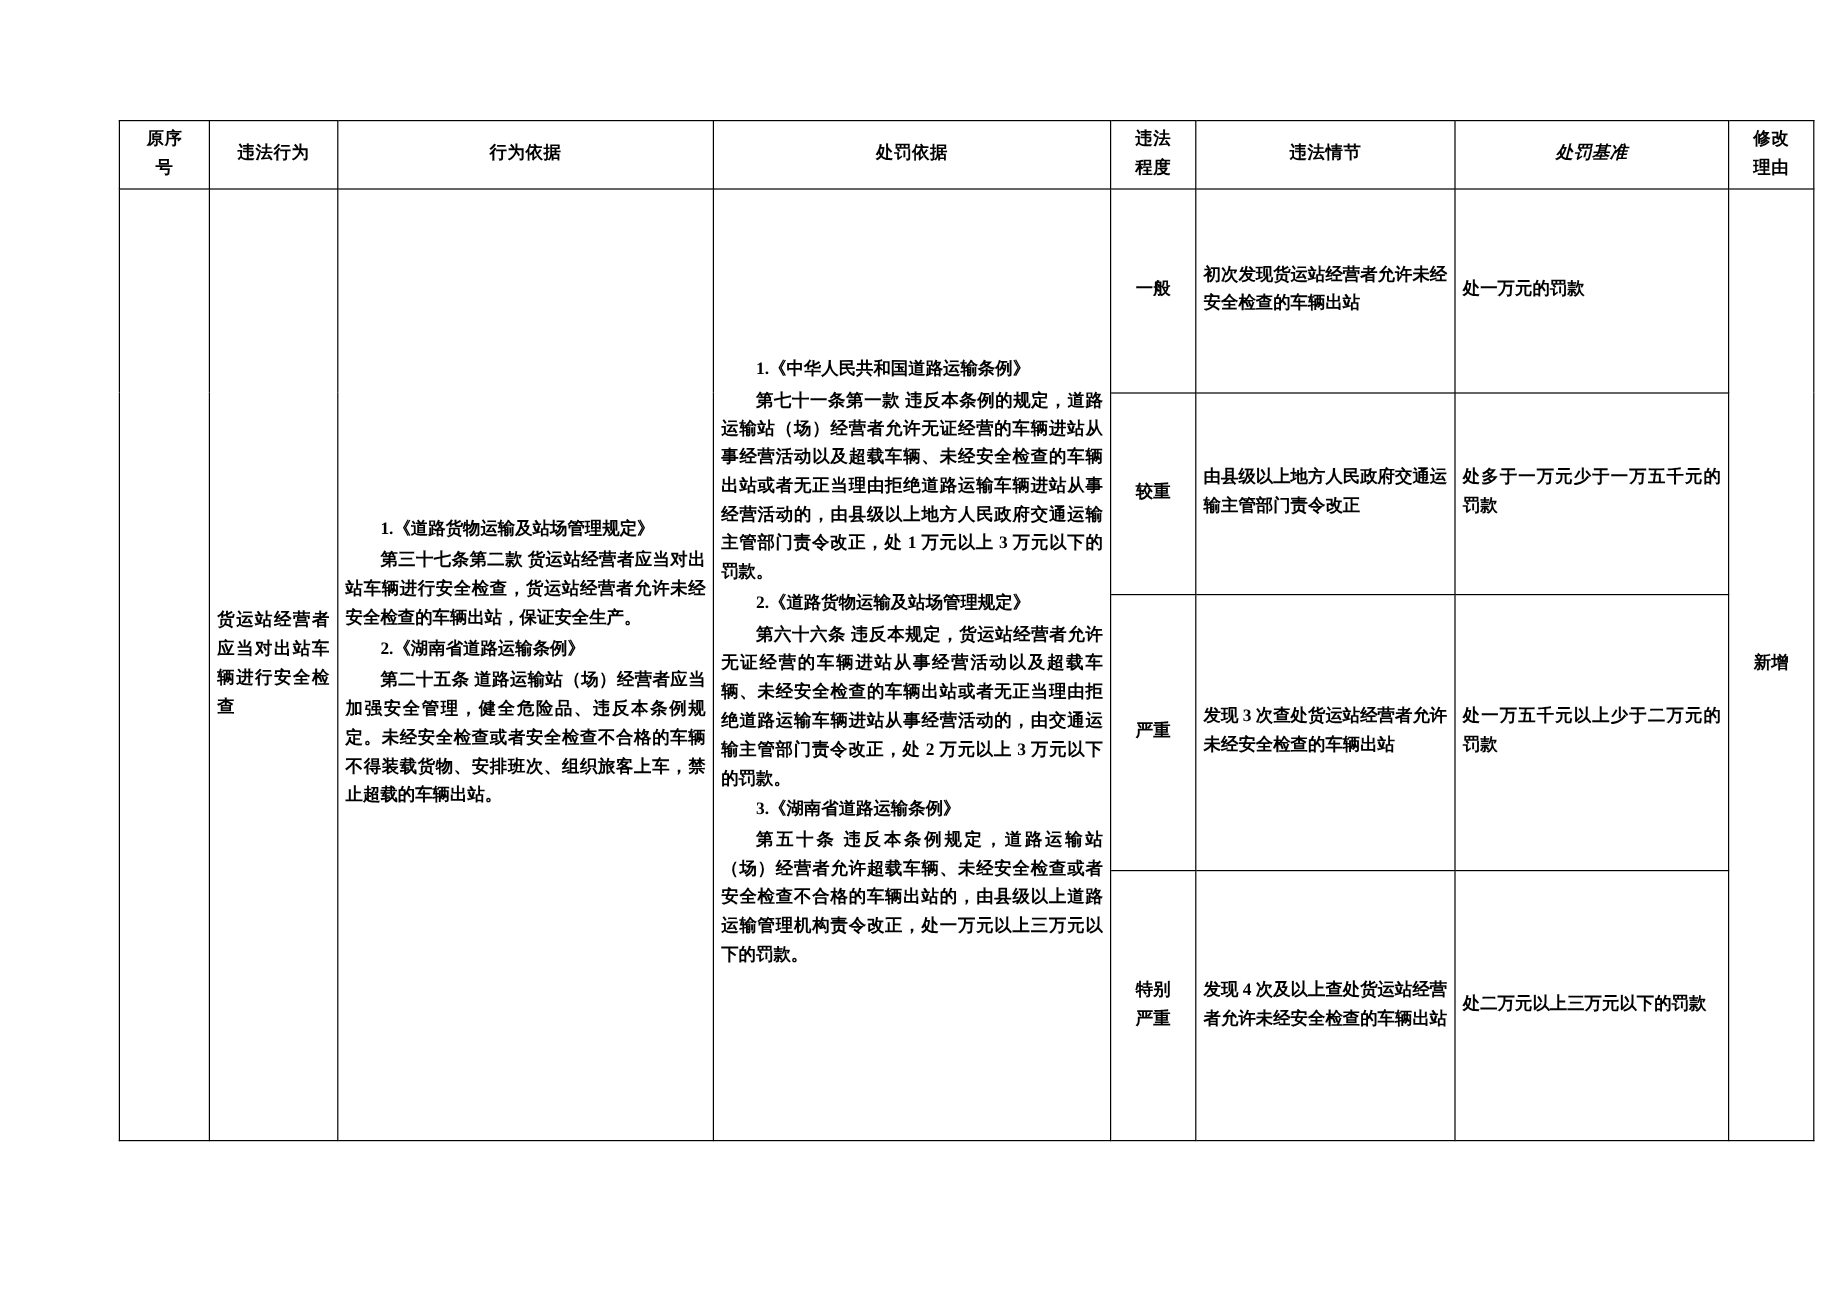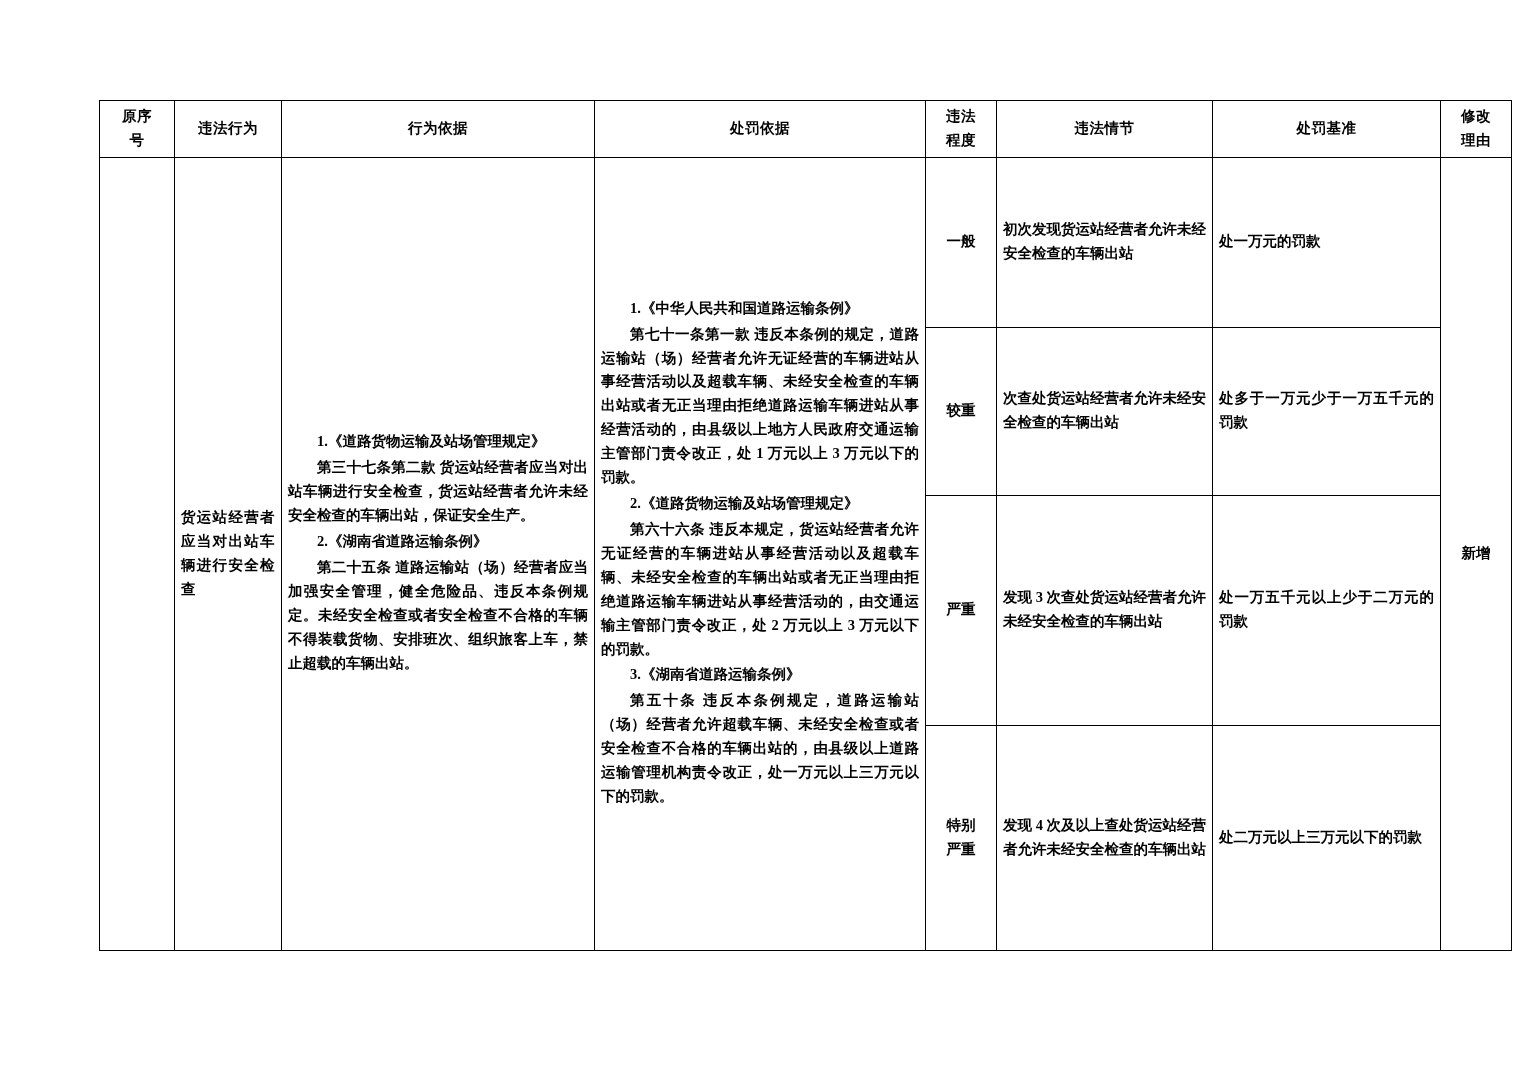--- a/index.html
+++ b/index.html
@@ -44,21 +44,21 @@
     font-size: 15.5px;
     padding: 8px 4px;
     letter-spacing: 0.5px;
   }
   .c-seq   { width: 62px; }
   .c-act   { width: 94px; text-align: center; }
   .c-basis { width: 300px; }
   .c-pbasis{ width: 318px; }
   .c-deg   { width: 58px; }
   .c-case  { width: 203px; }
-  .c-std   { width: 215px; }
+  .c-std   { width: 215px; font-style: italic; }
   .c-rsn   { width: 58px; }
 
   .cell-seq, .cell-deg, .cell-rsn {
     text-align: center;
   }
   .cell-act {
     text-align: justify;
     text-align-last: justify;
     letter-spacing: 0.5px;
   }
@@ -126,21 +126,21 @@
           <p class="para indent">3.《湖南省道路运输条例》</p>
           <p class="para indent">第五十条    违反本条例规定，道路运输站（场）经营者允许超载车辆、未经安全检查或者安全检查不合格的车辆出站的，由县级以上道路运输管理机构责令改正，处一万元以上三万元以下的罚款。</p>
         </td>
         <td class="cell-deg">一般</td>
         <td class="cell-case">初次发现货运站经营者允许未经安全检查的车辆出站</td>
         <td class="cell-std">处一万元的罚款</td>
         <td class="cell-rsn" rowspan="4">新增</td>
       </tr>
       <tr class="tall-b">
         <td class="cell-deg">较重</td>
-        <td class="cell-case">次查处货运站经营者允许未经安全检查的车辆出站</td>
+        <td class="cell-case">由县级以上地方人民政府交通运输主管部门责令改正</td>
         <td class="cell-std">处多于一万元少于一万五千元的罚款</td>
       </tr>
       <tr class="tall-c">
         <td class="cell-deg">严重</td>
         <td class="cell-case">发现 3 次查处货运站经营者允许未经安全检查的车辆出站</td>
         <td class="cell-std">处一万五千元以上少于二万元的罚款</td>
       </tr>
       <tr class="tall-d">
         <td class="cell-deg deg-two">
           <div>特别</div>

